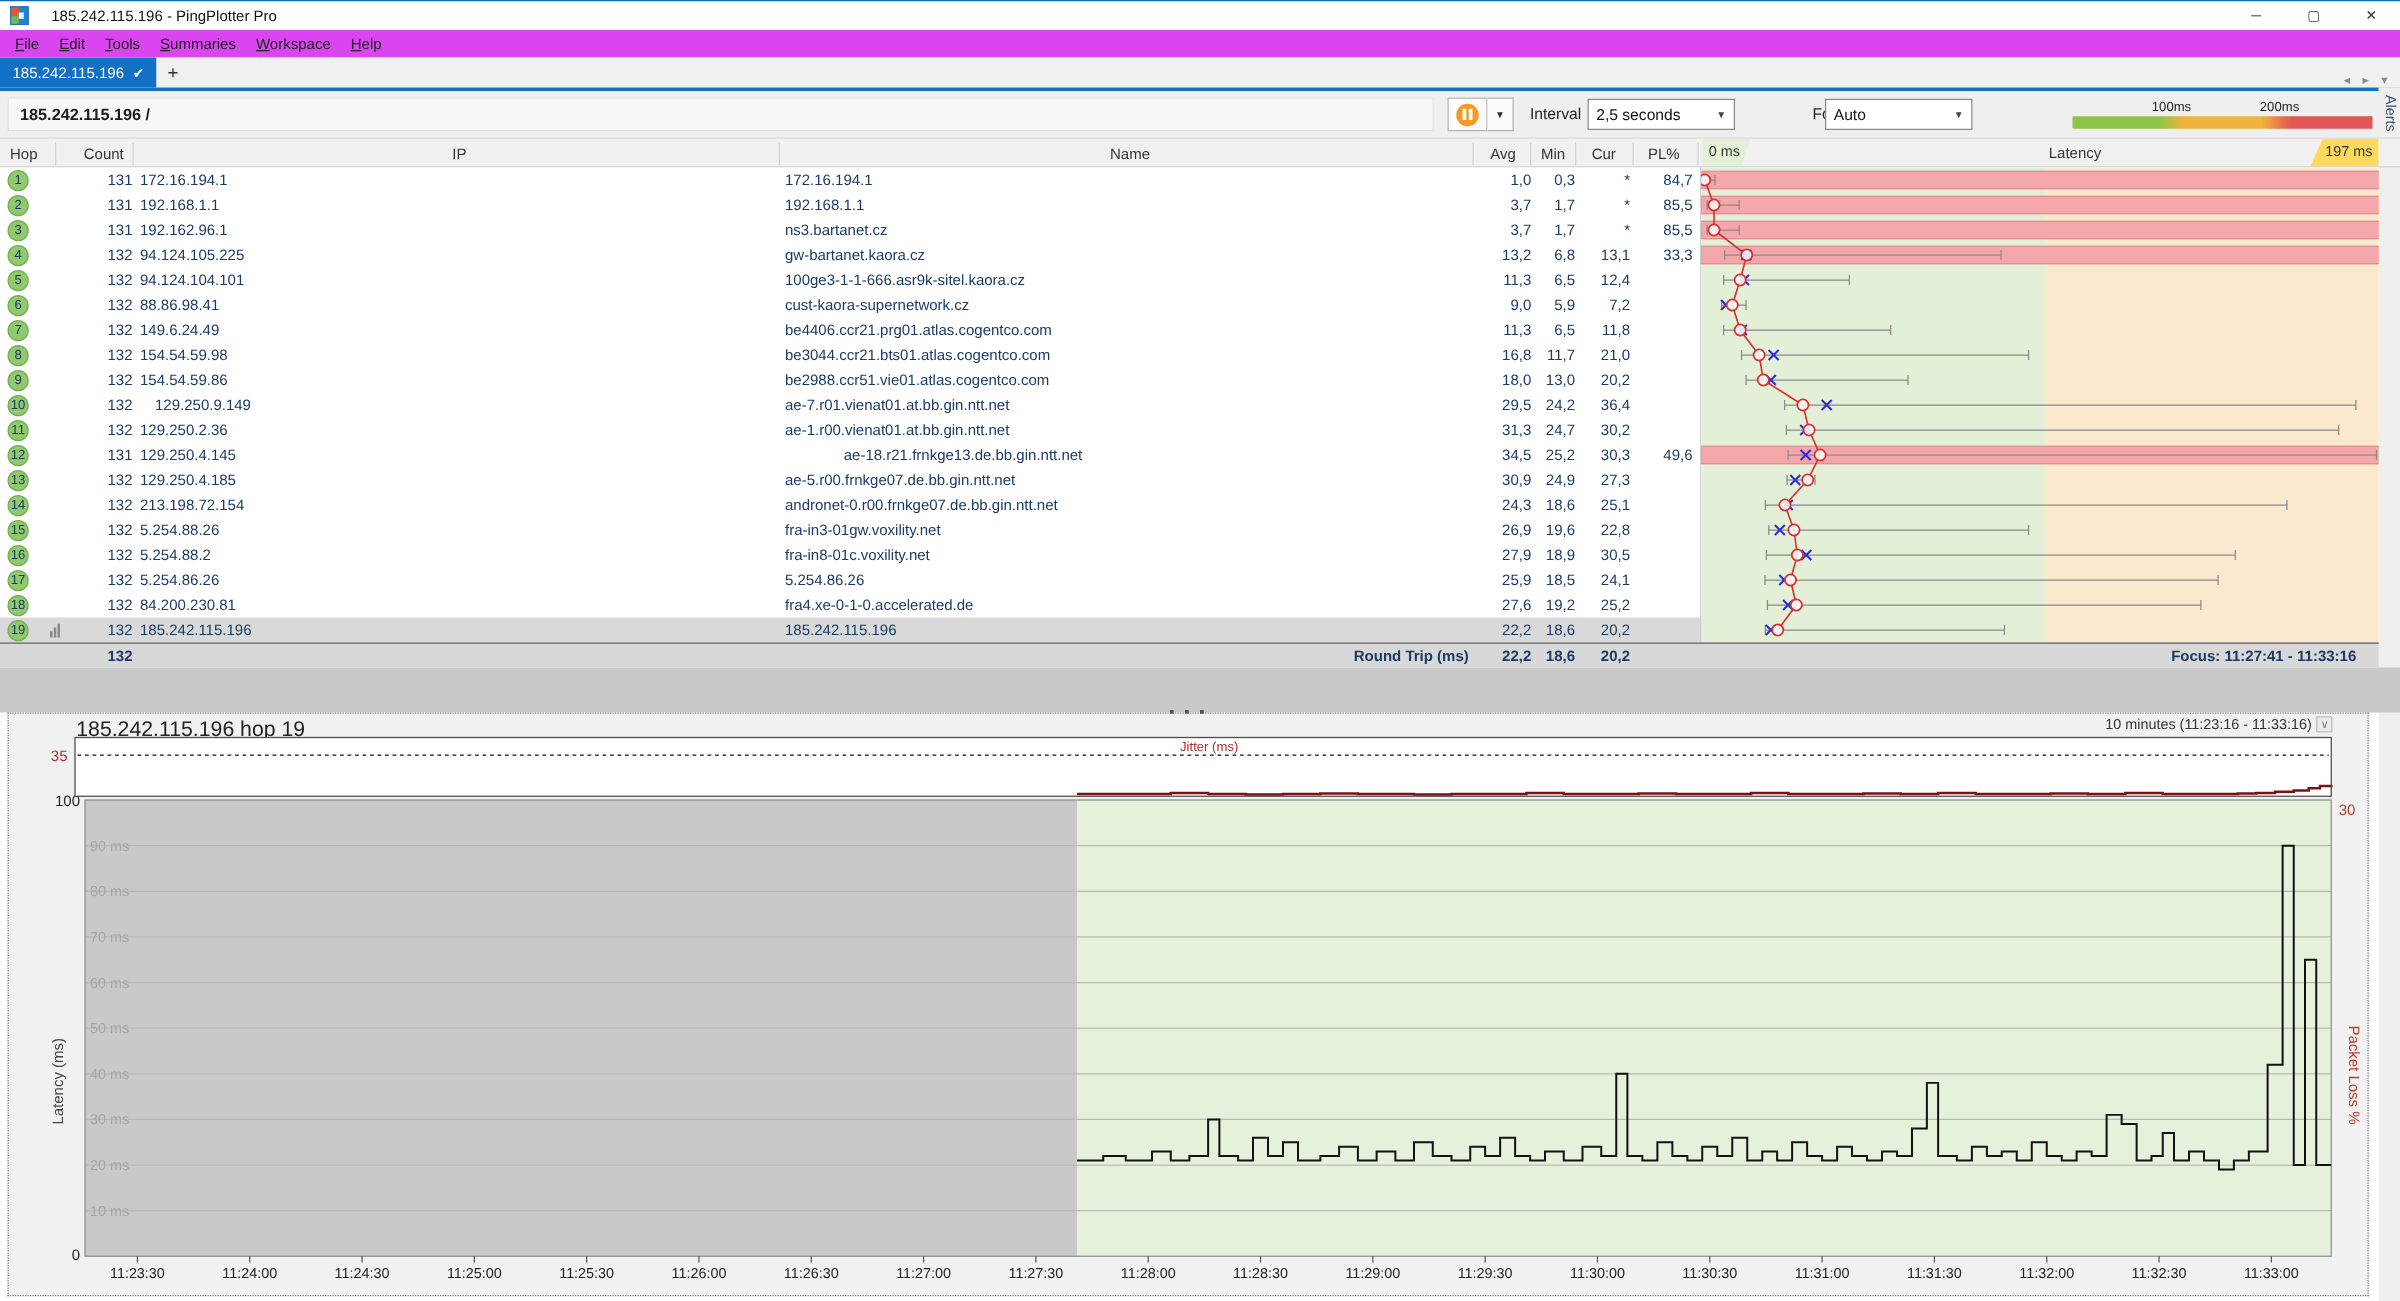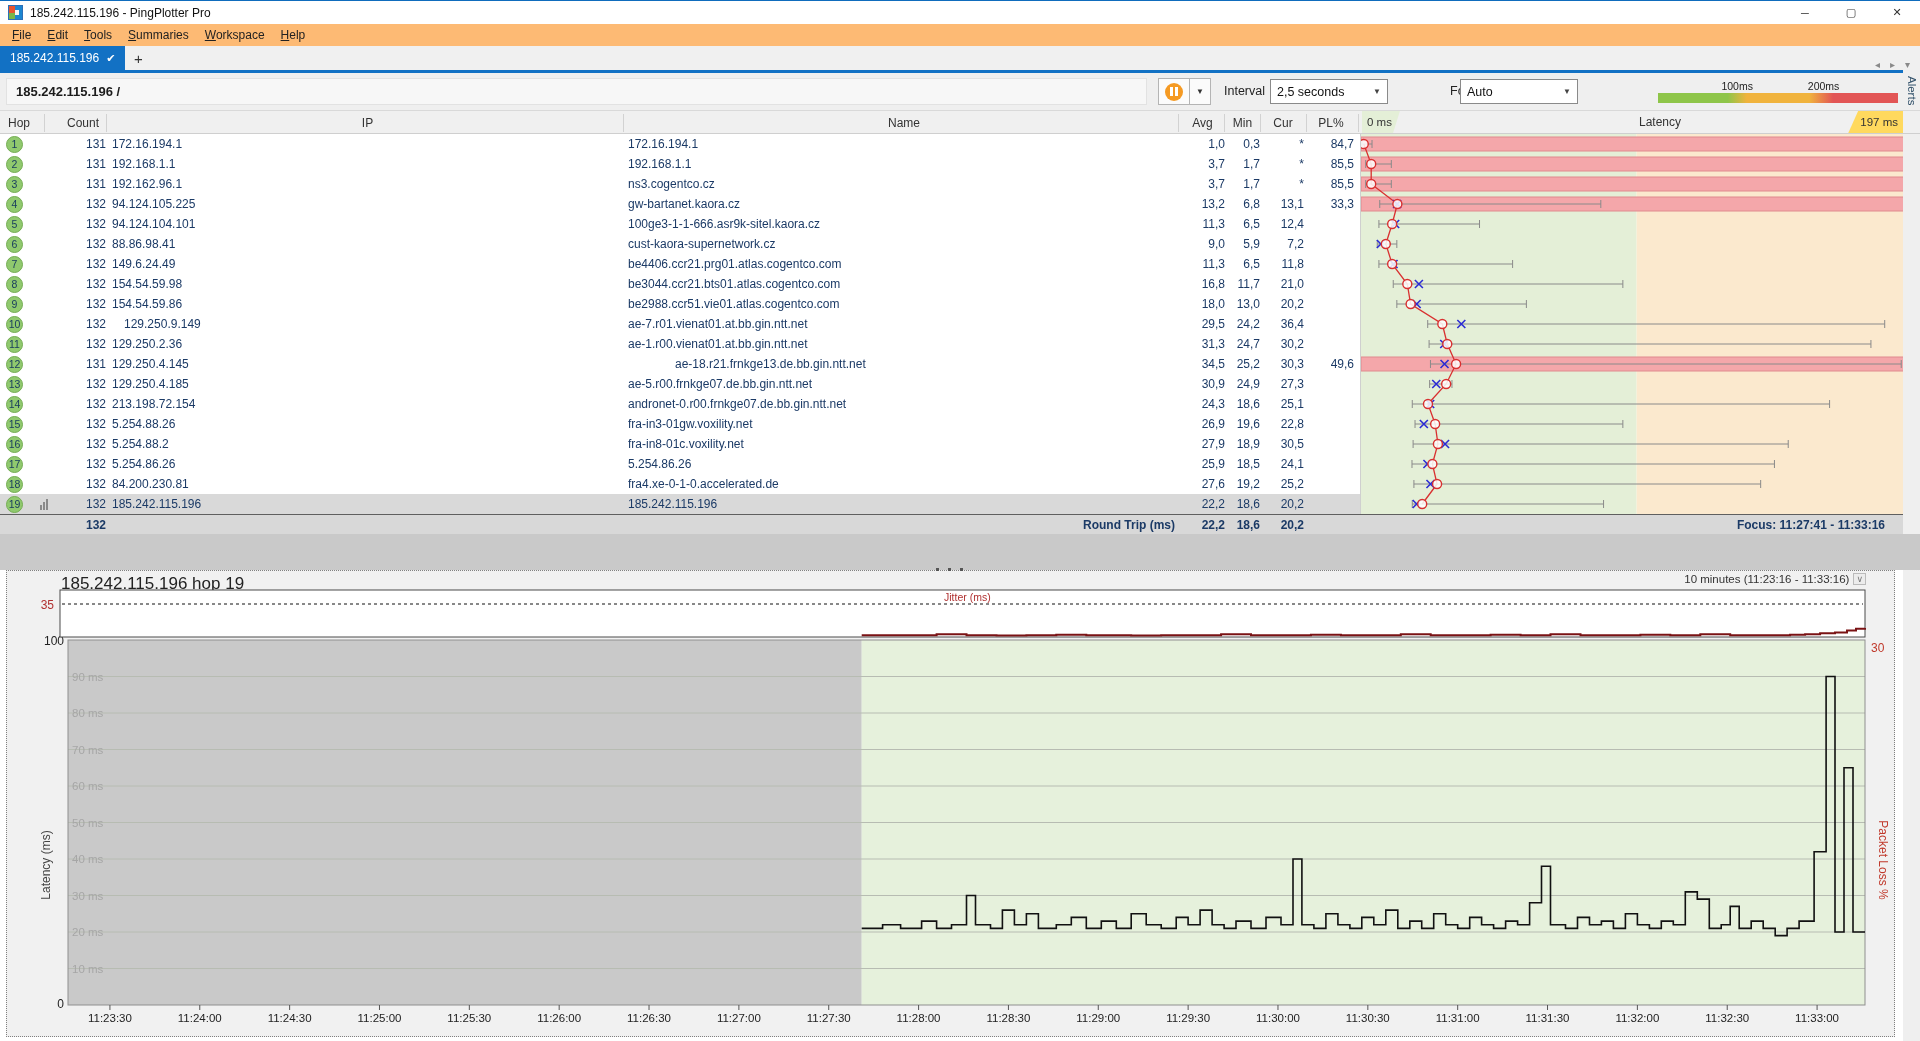--- a/index.html
+++ b/index.html
@@ -3,33 +3,33 @@
 <meta charset="utf-8">
 <style>
   * { margin:0; padding:0; box-sizing:border-box; }
   html,body { width:1920px; height:1041px; overflow:hidden; background:#ececec;
     font-family:"Liberation Sans","DejaVu Sans",sans-serif; font-size:12px; color:#222; }
   .abs { position:absolute; }
   #app { position:relative; width:1920px; height:1041px; background:#fff; }
 
   
   .titlebar { position:absolute; left:0; top:0; width:1920px; height:24px; background:#fff;
-    border-top:1px solid #0f6cbd; display:flex; align-items:center; }
+    border-top:1px solid #0f6cbd; display:flex; align-items:center;gap:11px; }
   .app-icon { width:15px; height:15px; margin:0 7px 0 8px; position:relative; border:1px solid #2c6fb7; background:#1c86d1; }
   .app-icon i { position:absolute; display:block; }
   .app-icon .q1{ left:0; top:0; width:6px; height:7px; background:#e8542e; }
   .app-icon .q2{ left:0; top:7px; width:6px; height:6px; background:#7ab648; }
   .app-icon .q3{ left:6px; top:4px; width:4px; height:5px; background:#f5f5f5; }
   .title-text { font-size:12px; color:#111; }
   .win-controls { margin-left:auto; display:flex; height:24px; }
   .win-btn { width:46px; height:24px; display:flex; align-items:center; justify-content:center;
     font-size:11px; color:#333; cursor:default; }
 
   
-  .menubar { position:absolute; left:0; top:24px; width:1920px; height:22px; background:#fdba74;
+  .menubar { position:absolute; left:0; top:24px; width:1920px; height:22px; background:#d946ef;
     display:flex; align-items:center; padding-left:4px; }
   .menu-item { padding:3px 8px; color:#222; }
   .menu-item u { text-decoration:underline; }
 
   
   .tabbar { position:absolute; left:0; top:46px; width:1920px; height:24px; background:#f0f0f0; display:flex; align-items:flex-end; }
   .tab-active { height:24px; background:#1271c4; color:#fff; display:flex; align-items:center; padding:0 10px; gap:7px; font-size:12px; }
   .tab-check { font-size:11px; color:#fff; }
   .tab-new { width:26px; height:24px; display:flex; align-items:center; justify-content:center; font-size:15px; color:#333; }
   .tab-nav { margin-left:auto; display:flex; gap:10px; padding-right:10px; align-items:center; color:#8a8a8a; font-size:10px; }
@@ -216,21 +216,21 @@
         <div class="cell num" style="left: 1225px; width: 35px;">1,7</div>
         <div class="cell num" style="left: 1262px; width: 42px;">*</div>
         <div class="cell num" style="left: 1308px; width: 46px;">85,5</div>
       </div>
       <div class="row" style="top: 40px;">
         <div class="cell" style="left: 6px;">
           <div class="hop-badge">3</div>
         </div>
         <div class="cell num" style="left: 60px; width: 46px;">131</div>
         <div class="cell" style="left: 112px; width: 400px;">192.162.96.1</div>
-        <div class="cell" style="left: 628px; width: 540px;">ns3.cogentco.cz</div>
+        <div class="cell" style="left: 628px; width: 540px;">ns3.bartanet.cz</div>
         <div class="cell num" style="left: 1180px; width: 45px;">3,7</div>
         <div class="cell num" style="left: 1225px; width: 35px;">1,7</div>
         <div class="cell num" style="left: 1262px; width: 42px;">*</div>
         <div class="cell num" style="left: 1308px; width: 46px;">85,5</div>
       </div>
       <div class="row" style="top: 60px;">
         <div class="cell" style="left: 6px;">
           <div class="hop-badge">4</div>
         </div>
         <div class="cell num" style="left: 60px; width: 46px;">132</div>

